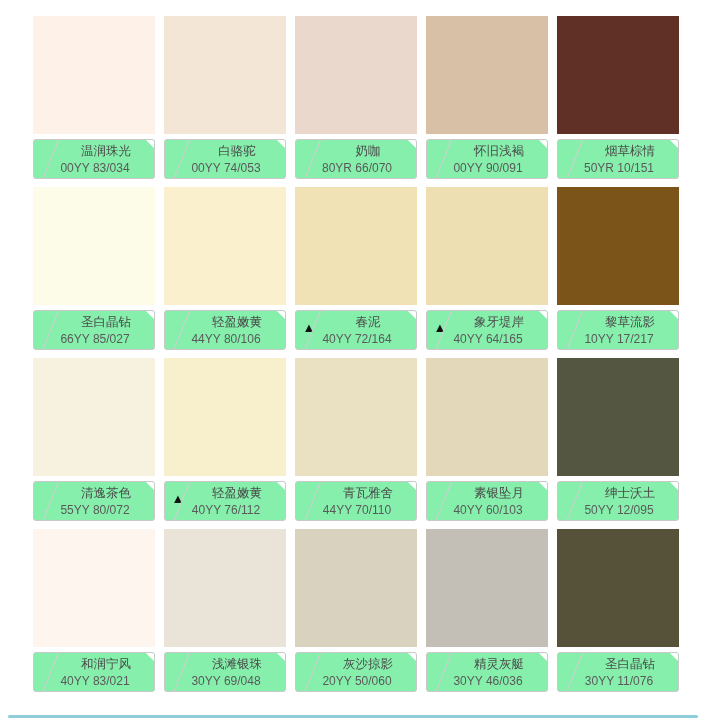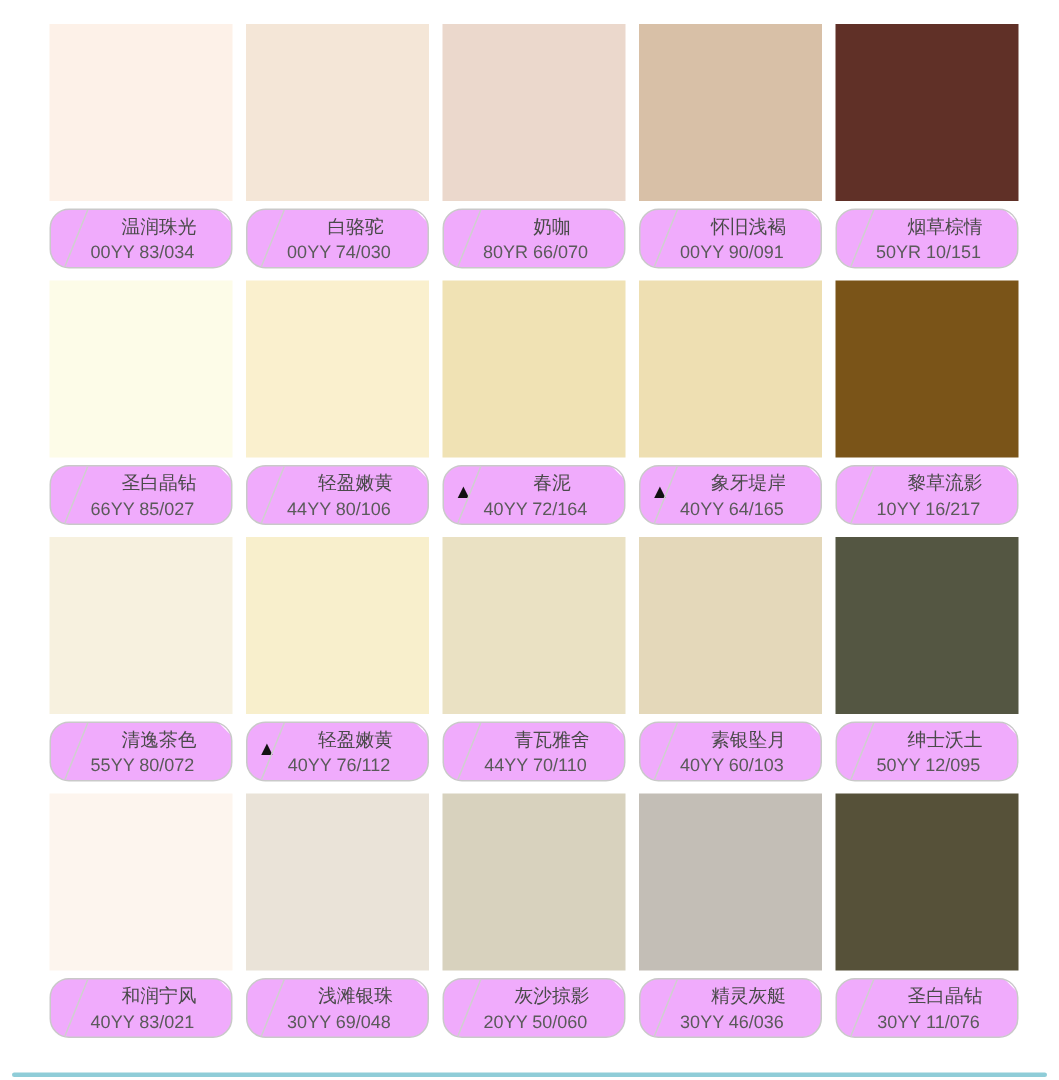--- a/index.html
+++ b/index.html
@@ -41,22 +41,22 @@
     display: block;
   }
 
   
   .swatch-label {
     position: relative;
     width: 122px;
     height: 40px;
     margin-top: 5px;
     border: 1px solid #c9c9c9;
-    border-radius: 13px;
-    background: #f0abfc;
+    border-radius: 3px;
+    background: #86efac;
     overflow: hidden;
   }
 
   
   .swatch-label::after {
     content: "";
     position: absolute;
     top: -1px;
     right: -1px;
     width: 15px;
@@ -139,21 +139,21 @@
           <div class="label-code">00YY 83/034</div>
         </div>
       </div>
     </div>
     <div class="swatch-cell">
       <div class="swatch-color" style="background: rgb(244, 230, 215);"></div>
       <div class="swatch-label">
         <span class="label-slash"></span>
         <div class="label-text">
           <div class="label-name">白骆驼</div>
-          <div class="label-code">00YY 74/030</div>
+          <div class="label-code">00YY 74/053</div>
         </div>
       </div>
     </div>
     <div class="swatch-cell">
       <div class="swatch-color" style="background: rgb(235, 216, 204);"></div>
       <div class="swatch-label">
         <span class="label-slash"></span>
         <div class="label-text">
           <div class="label-name">奶咖</div>
           <div class="label-code">80YR 66/070</div>
@@ -221,21 +221,21 @@
           <div class="label-code">40YY 64/165</div>
         </div>
       </div>
     </div>
     <div class="swatch-cell">
       <div class="swatch-color" style="background: rgb(122, 84, 24);"></div>
       <div class="swatch-label">
         <span class="label-slash"></span>
         <div class="label-text">
           <div class="label-name">黎草流影</div>
-          <div class="label-code">10YY 16/217</div>
+          <div class="label-code">10YY 17/217</div>
         </div>
       </div>
     </div>
     <div class="swatch-cell">
       <div class="swatch-color" style="background: rgb(247, 241, 223);"></div>
       <div class="swatch-label">
         <span class="label-slash"></span>
         <div class="label-text">
           <div class="label-name">清逸茶色</div>
           <div class="label-code">55YY 80/072</div>

